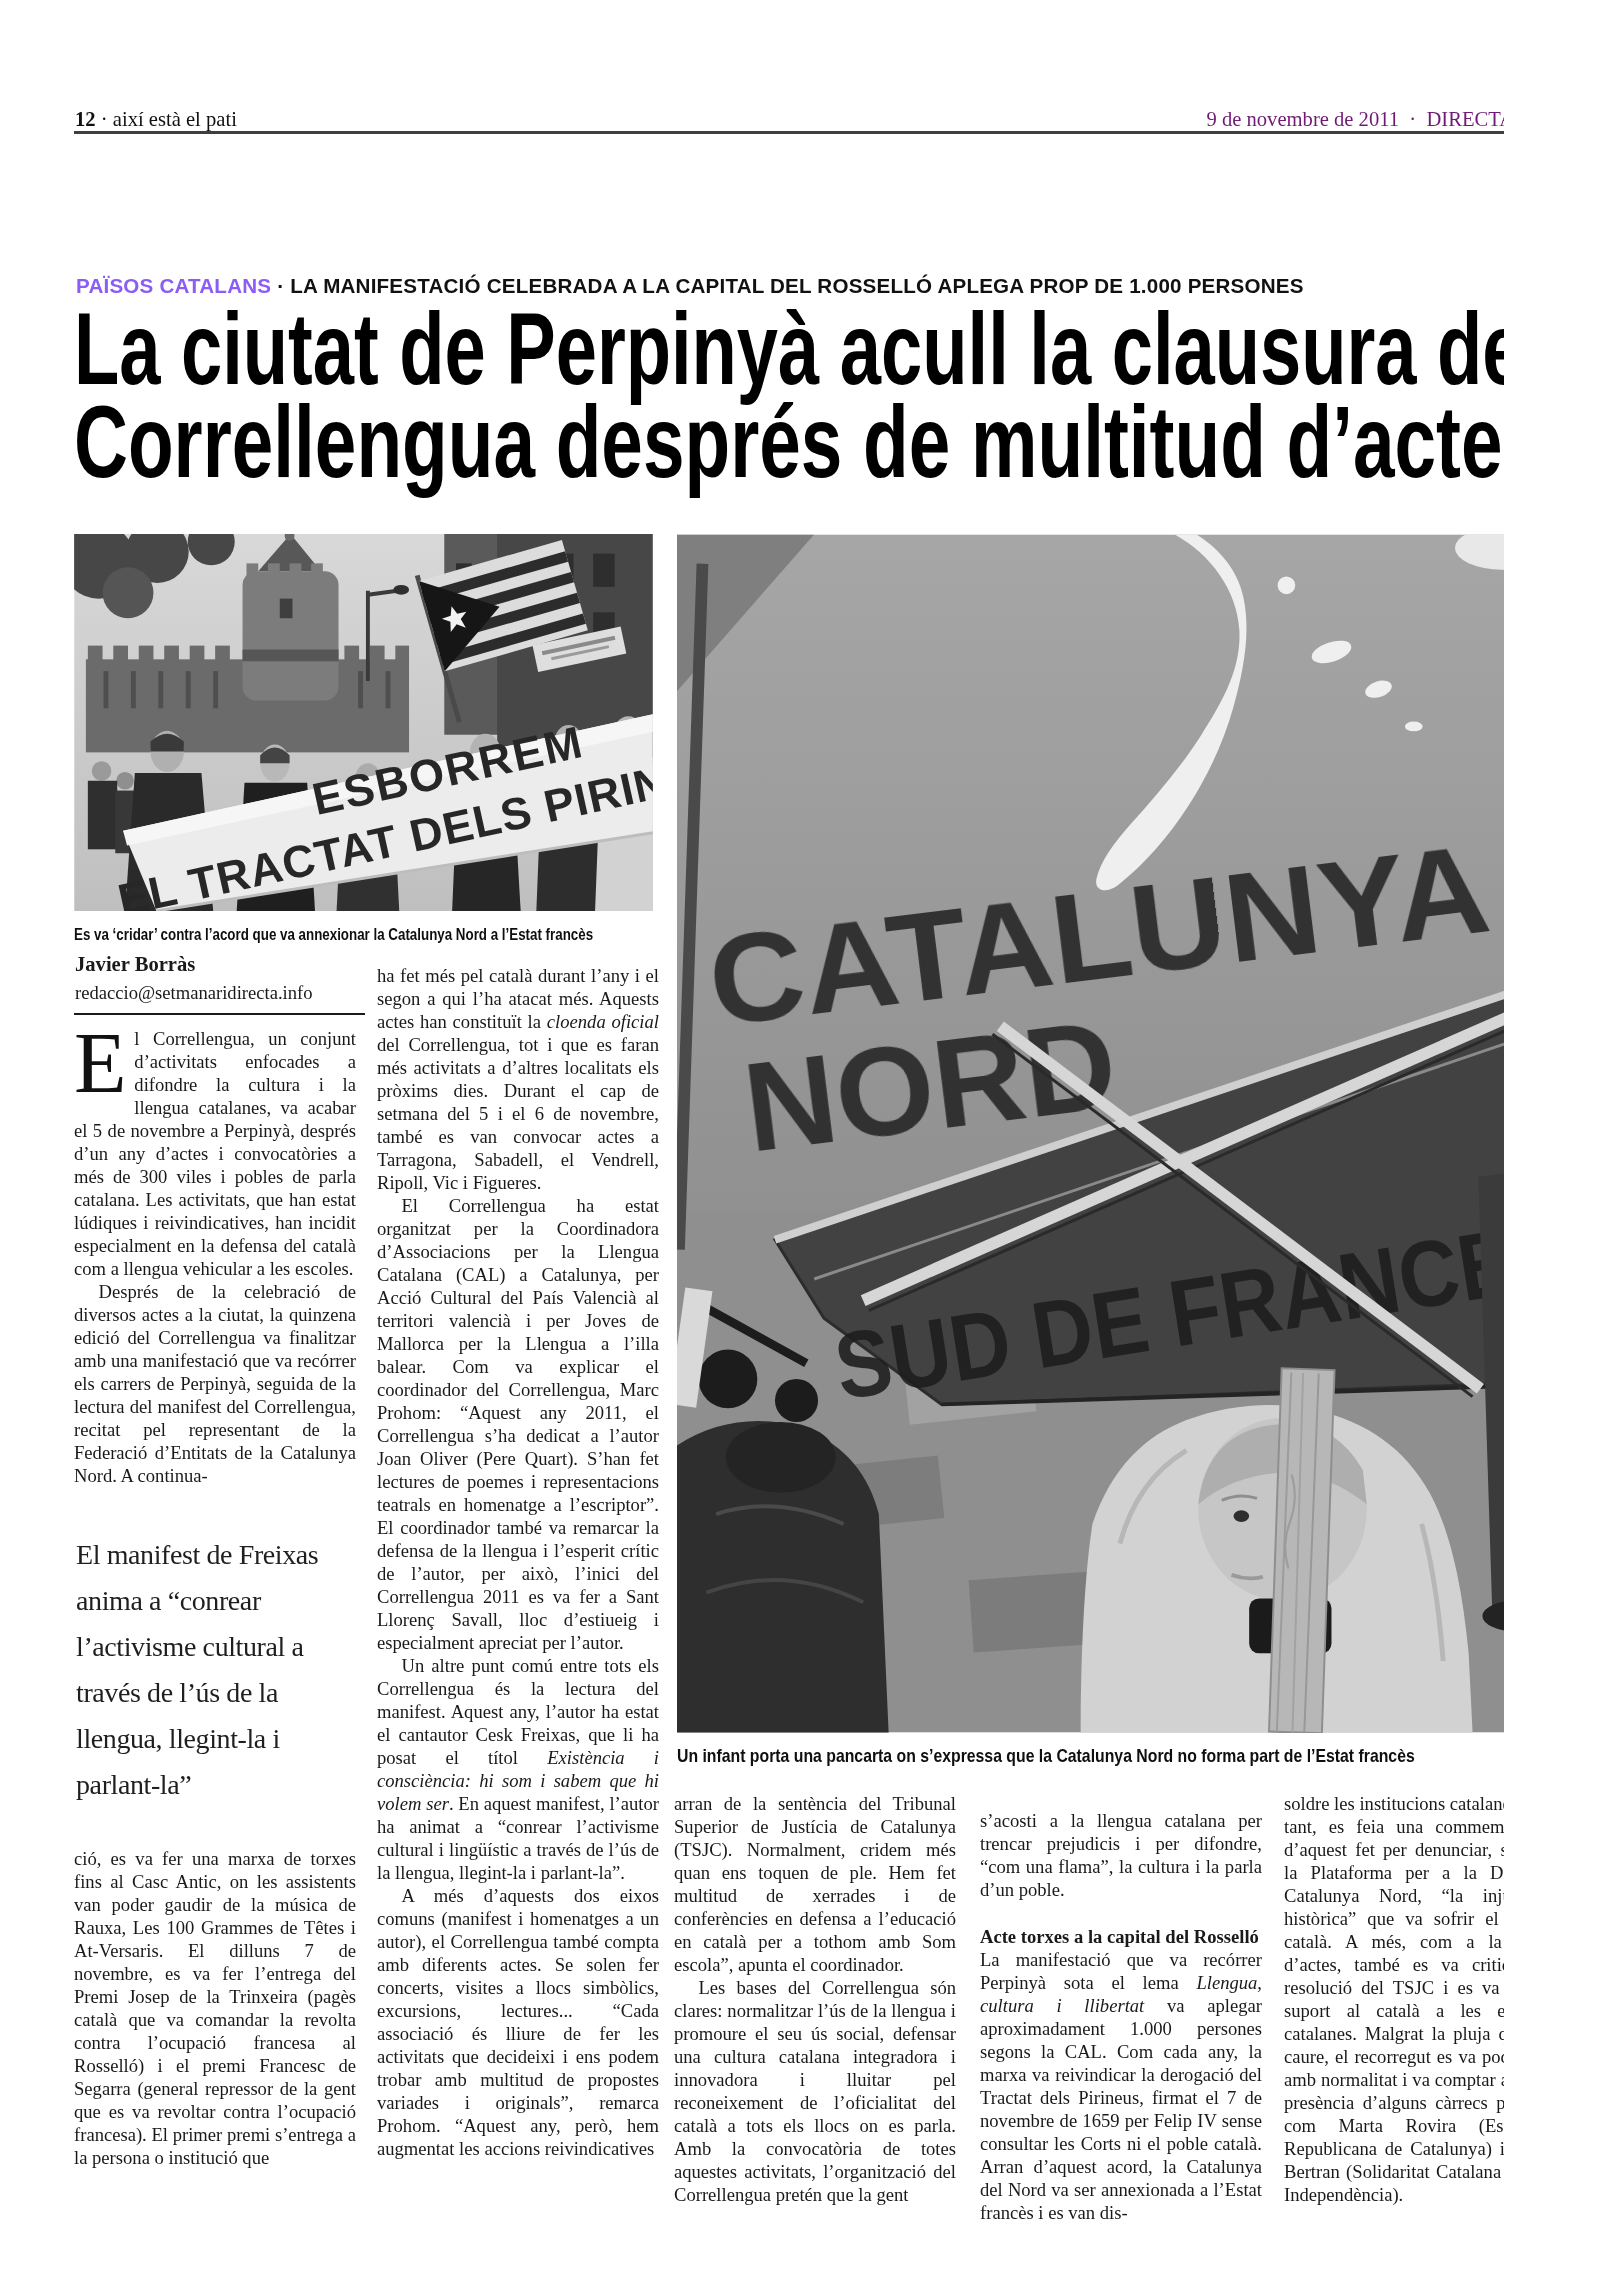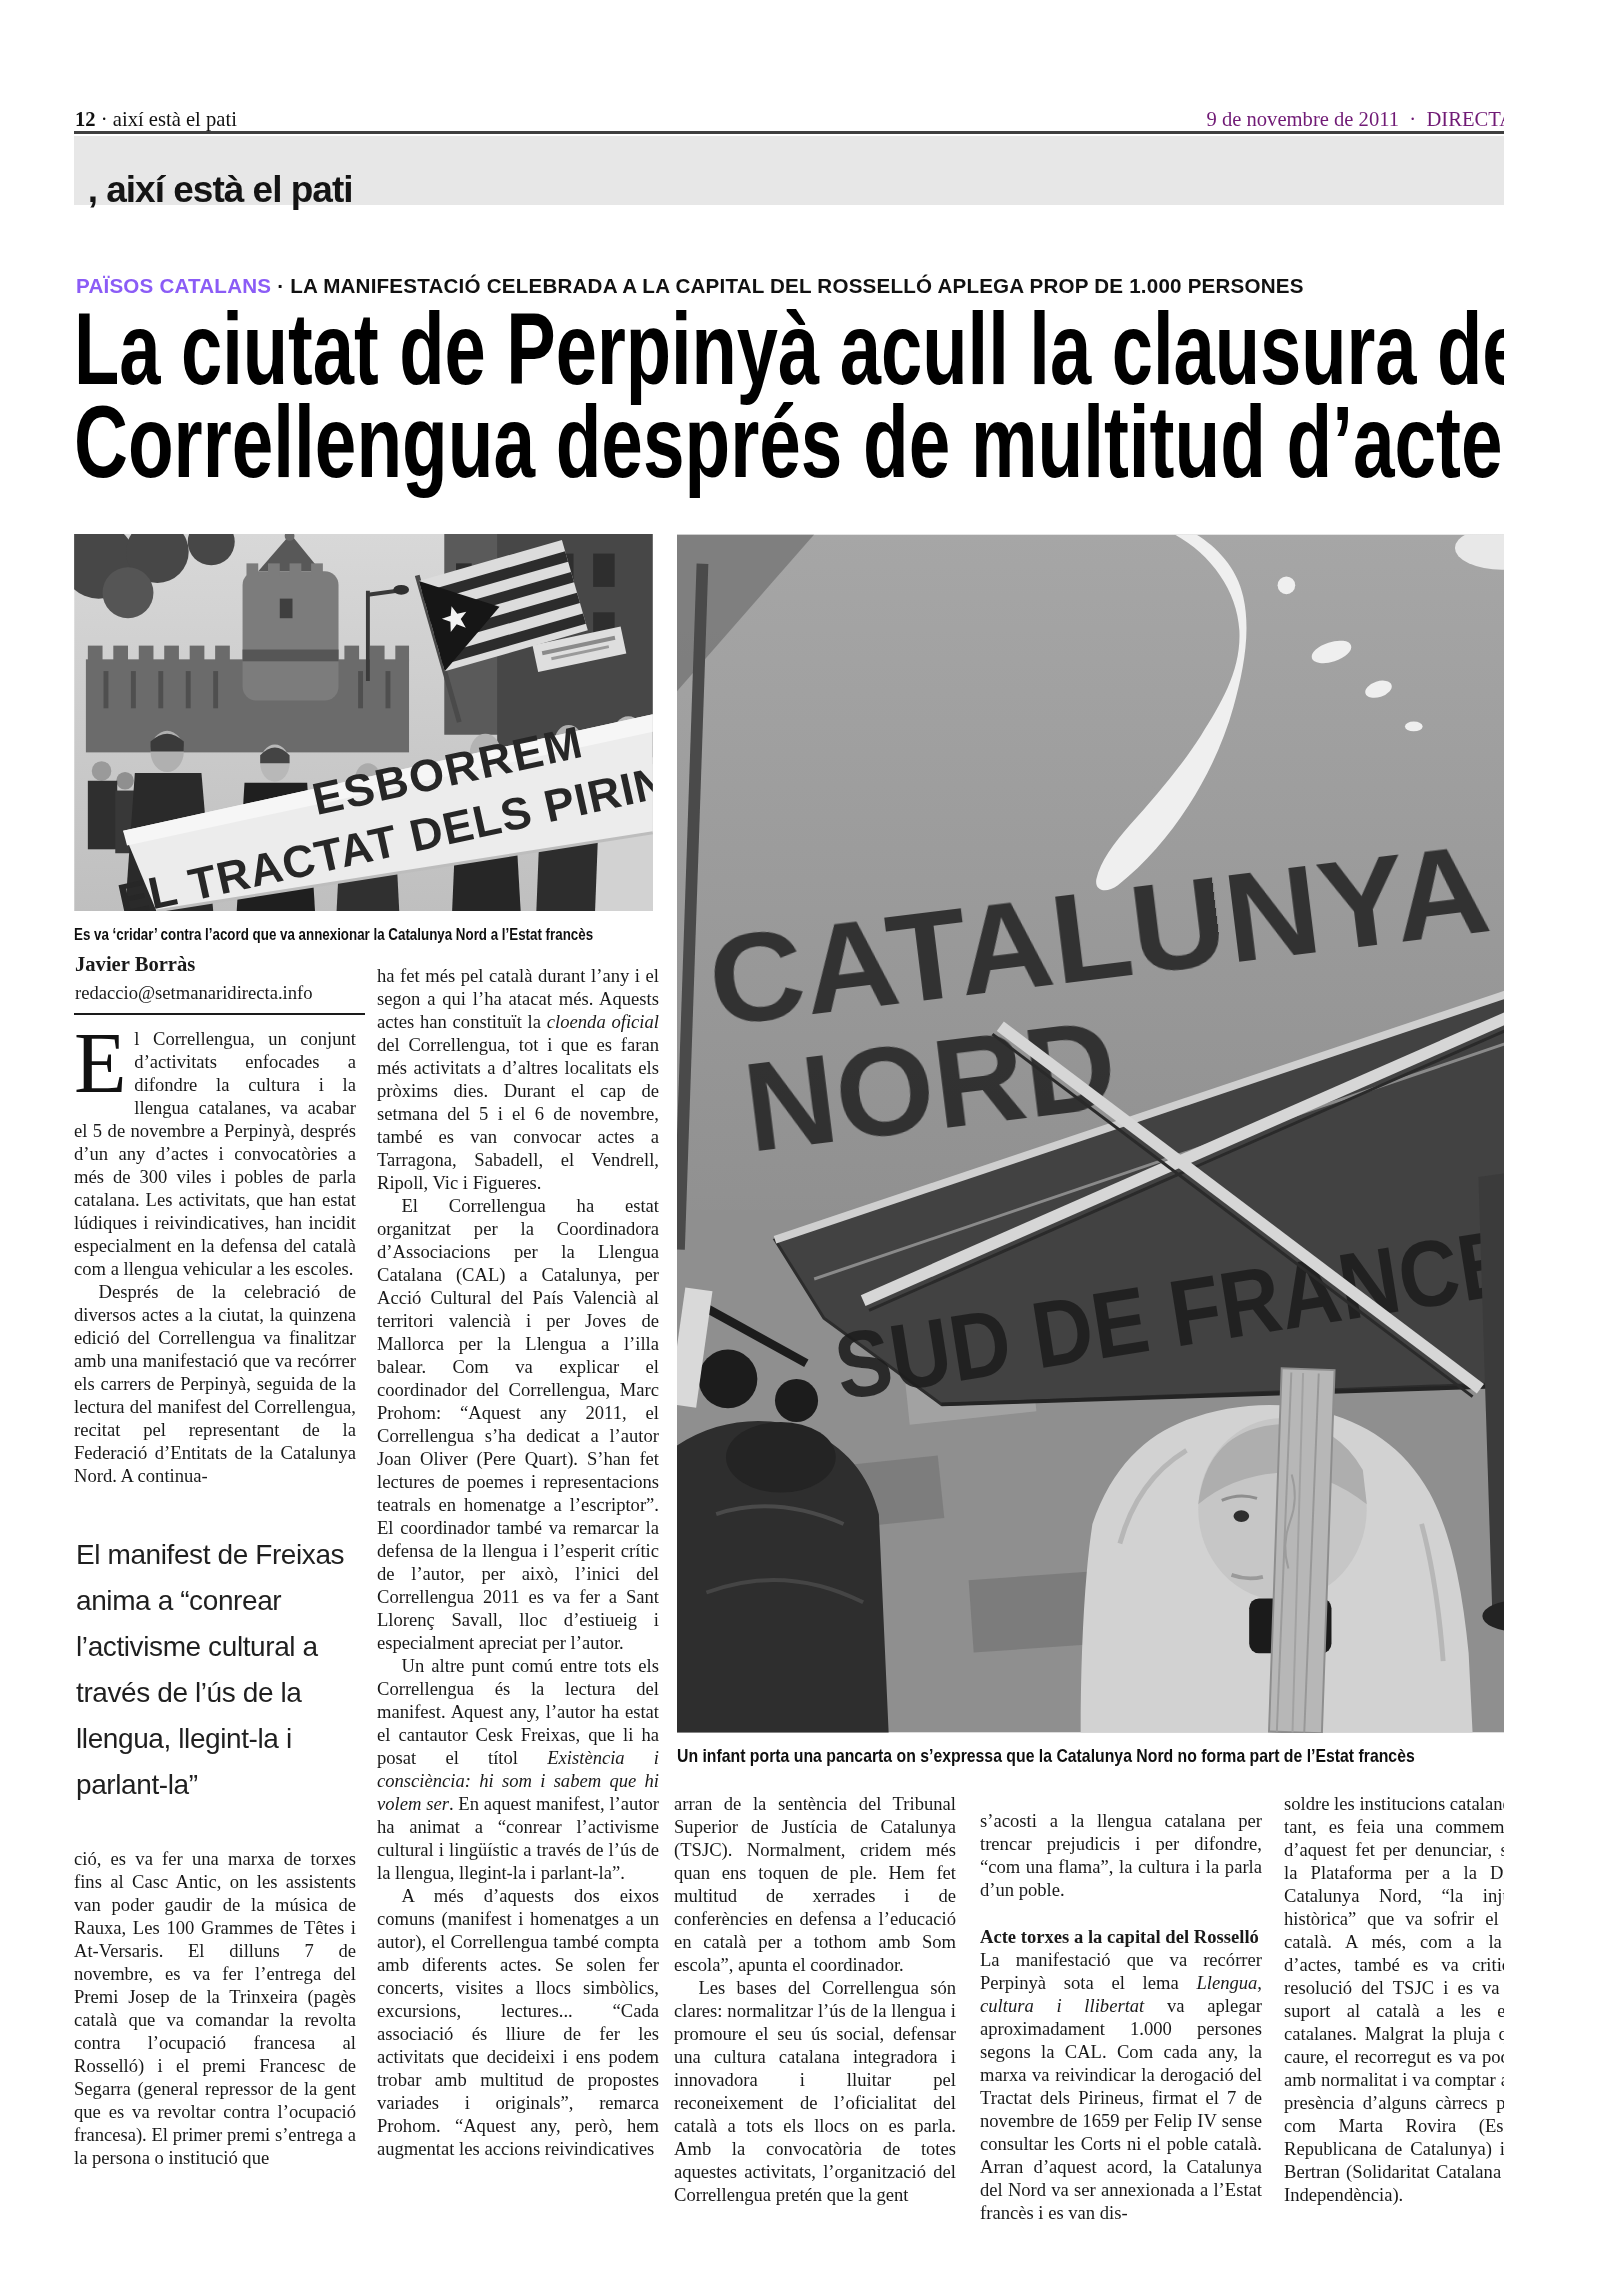--- a/index.html
+++ b/index.html
@@ -36,36 +36,33 @@
   .col{position:absolute;font-size:18.6px;line-height:23px;text-align:justify;color:#191919;
        hyphens:auto;-webkit-hyphens:auto;}
   .col p{margin:0;}
   .col p.ind{text-indent:24.5px;}
   .col1{left:74px;top:1027px;width:282px;}
   .col2{left:377px;top:964px;width:282px;}
   .col3{left:674px;top:1792px;width:282px;}
   .col4{left:980px;top:1792px;width:282px;margin-top:17px;}
   .col5{left:1284px;top:1792px;width:267px;}
   .dropcap{float:left;font-size:86px;line-height:69px;padding:2px 7.8px 0 0;font-family:"Liberation Serif",serif;color:#111;}
-  .pullquote{margin:45px 0 39px 2px;font-family:Liberation Sans, sans-serif;font-size:28px;
+  .pullquote{margin:45px 0 39px 2px;font-family:Liberation Serif, serif;font-size:28px;
        line-height:46px;letter-spacing:-0.4px;color:#1f1f1f;text-align:left;hyphens:none;}
   .subhead{font-weight:bold;margin-top:23.5px !important;}
   svg text.photo-label{font-family:"Liberation Sans",sans-serif;font-weight:bold;}
 </style>
 </head>
 <body>
 
 <div class="page">
 
   <div class="folio-left"><b>12</b> <span>·</span> <span>així està el pati</span></div>
   <div class="folio-right"><span>9 de novembre de 2011</span>&nbsp;&nbsp;<span>·</span>&nbsp;&nbsp;<span>DIRECTA 249</span></div>
   <div class="head-rule"></div>
-  <div class="section-band">
-    <div class="band-label">, així està el pati</div>
-  </div>
 
   <div class="kicker">
     <span class="muted">PAÏSOS CATALANS</span>
     <span>·</span>
     <span>LA MANIFESTACIÓ CELEBRADA A LA CAPITAL DEL ROSSELLÓ APLEGA PROP DE 1.000 PERSONES</span>
   </div>
 
   <svg class="headline-svg" width="1475" height="212" viewBox="0 0 1505 216">
     <text x="0" y="84" font-size="104" textLength="1500" lengthAdjust="spacingAndGlyphs">La ciutat de Perpinyà acull la clausura del</text>
     <text x="0" y="178" font-size="104" textLength="1500" lengthAdjust="spacingAndGlyphs">Correllengua després de multitud d’actes</text>

